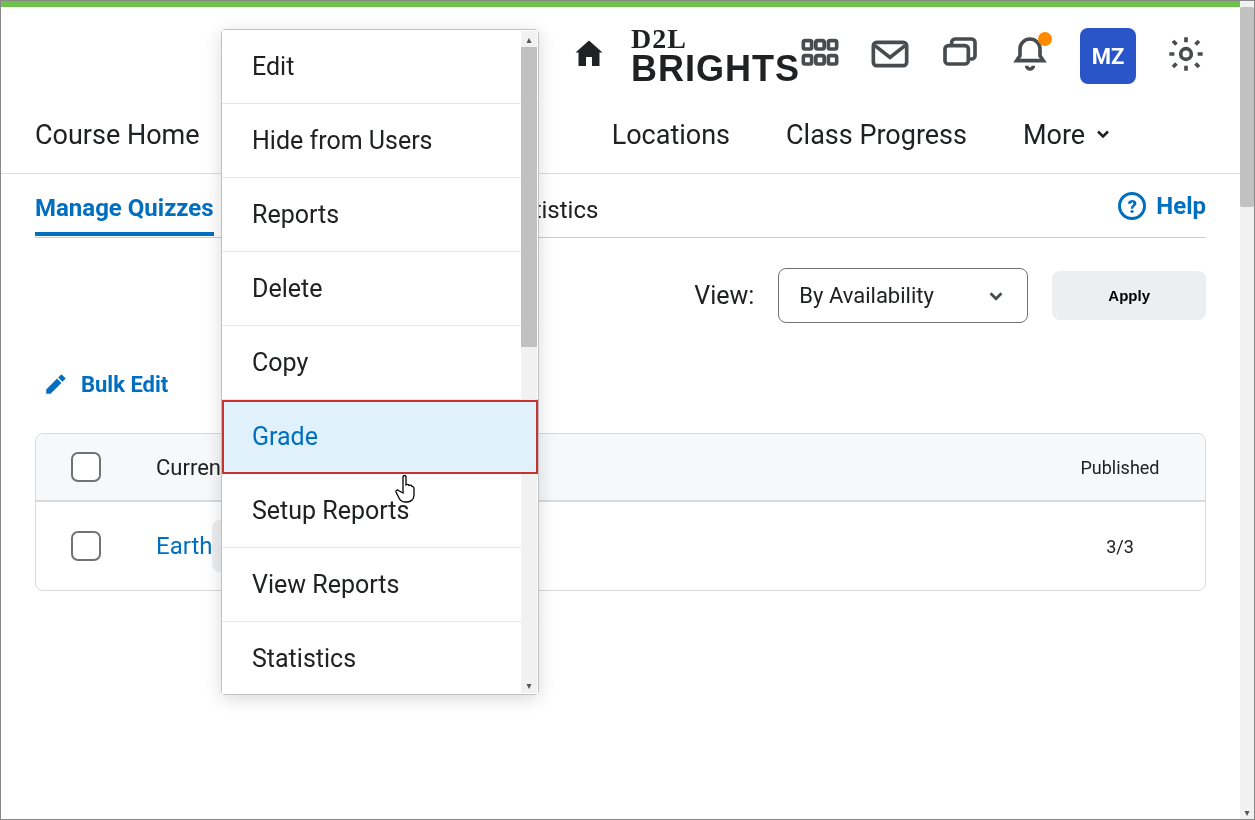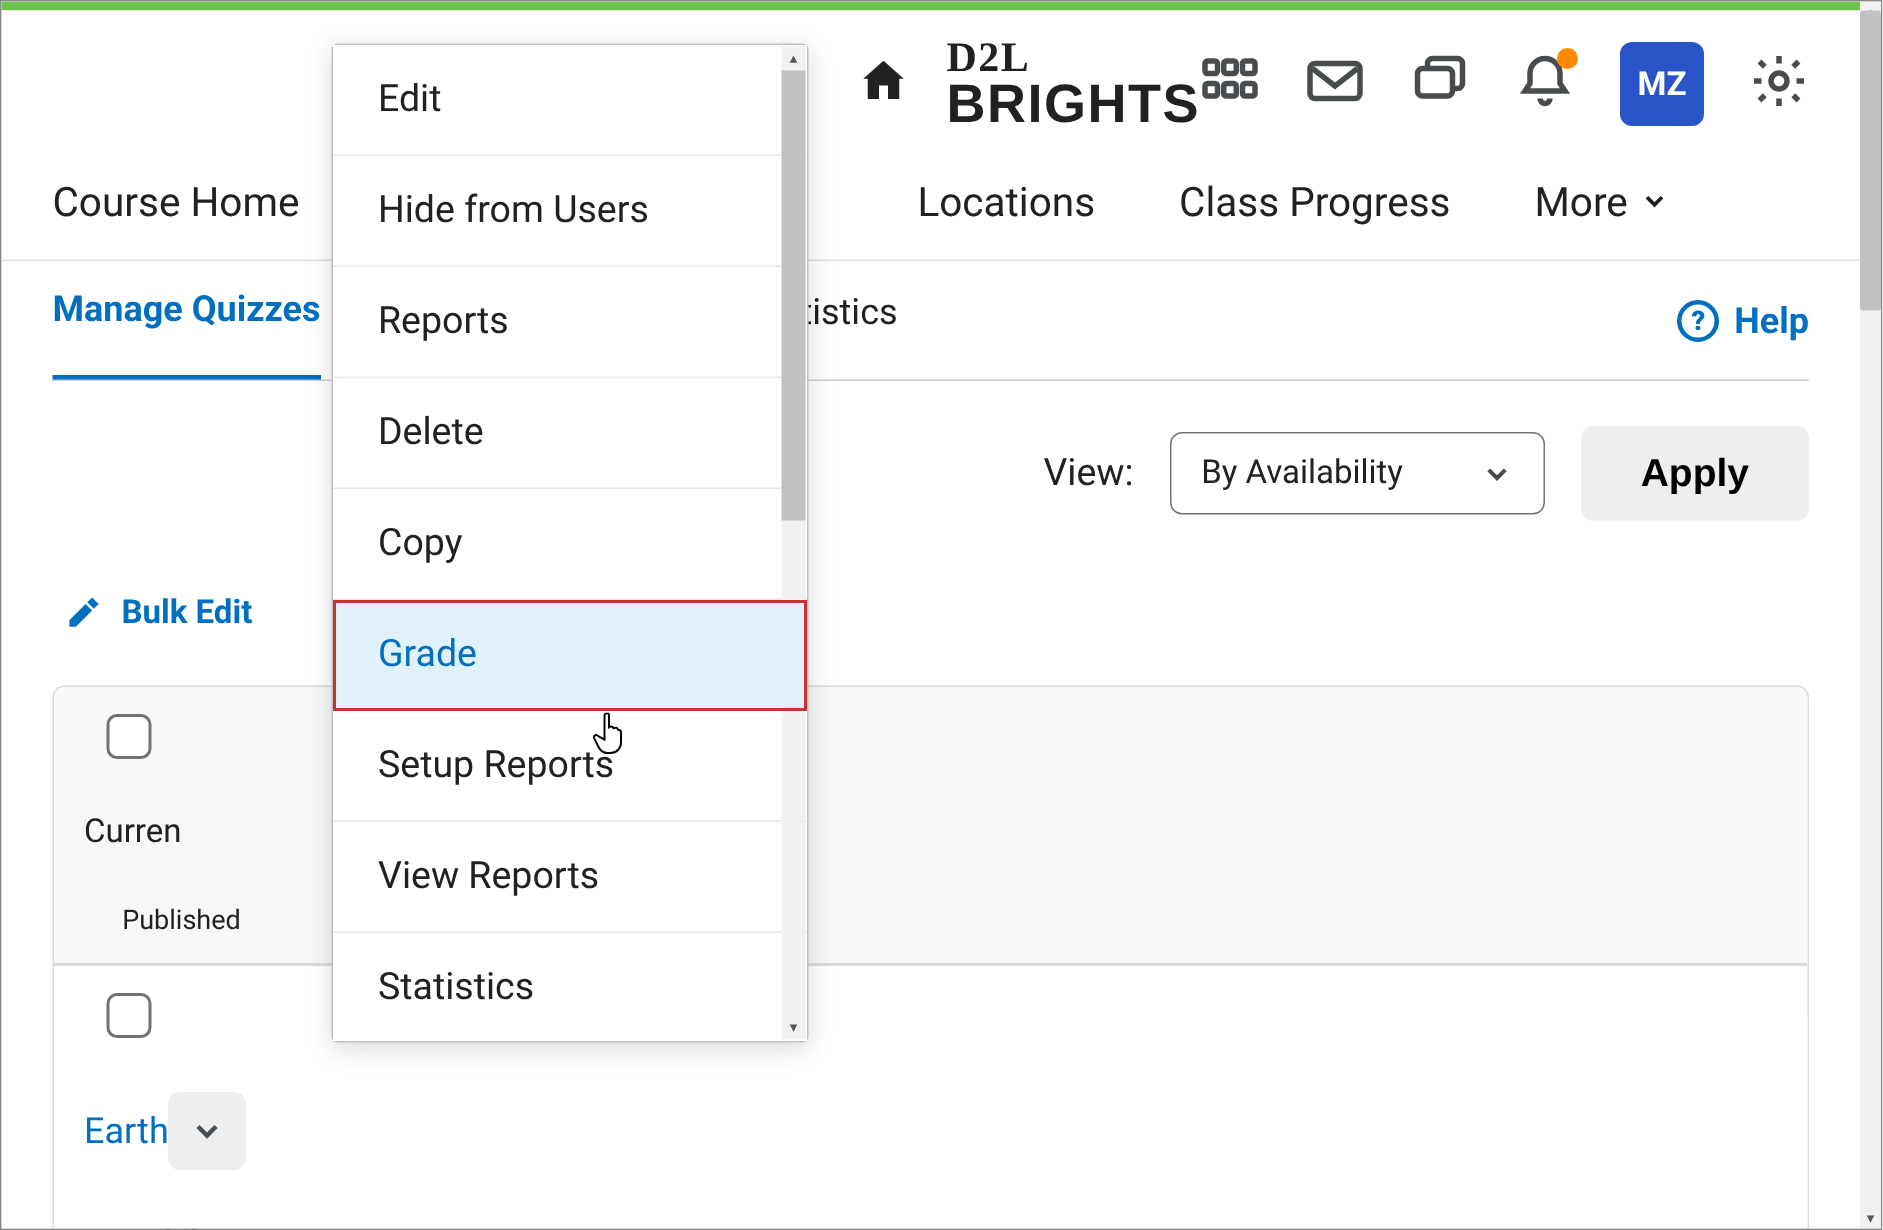--- a/index.html
+++ b/index.html
@@ -26,43 +26,43 @@
   .notif-dot { position:absolute; top:-2px; right:-2px; width:14px; height:14px; background:#ff8a00; border-radius:50%; }
   .avatar { width:56px; height:56px; background:#2a55c9; color:#fff; display:flex; align-items:center; justify-content:center; font-weight:700; font-size:22px; border-radius:8px; }
 
   .nav { display:flex; align-items:center; gap:56px; padding:10px 34px 22px 34px; border-bottom:1px solid #ddd; font-size:27px; }
   .nav-item { cursor:pointer; white-space:nowrap; }
   .nav-gap { width:300px; }
   .nav-more { display:flex; align-items:center; gap:8px; }
   .chevron-down svg { width:20px; height:20px; stroke:#202122; fill:none; stroke-width:3; }
 
   .subtabs { display:flex; align-items:center; padding: 18px 34px 0 34px; gap:60px; font-size:24px; position:relative; }
-  .subtab { padding-bottom:30px; cursor:pointer; }
+  .subtab { padding-bottom:10px; cursor:pointer; }
   .subtab.active { color:#006fbf; font-weight:700; border-bottom:4px solid #006fbf; }
   .subtabs-right { margin-left:auto; display:flex; align-items:center; gap:10px; color:#006fbf; font-weight:700; padding-bottom:18px; }
   .help-icon { width:28px; height:28px; border-radius:50%; border:3px solid #006fbf; display:flex; align-items:center; justify-content:center; font-weight:900; color:#006fbf; font-size:18px; }
   .subtabs-underline { position:absolute; left:34px; right:34px; bottom:0; height:1px; background:#ccc; }
 
   .toolbar { display:flex; align-items:center; gap:26px; padding: 38px 34px 0 34px; }
   .btn-primary { background:#006fbf; color:#fff; border:none; border-radius:8px; padding:18px 30px; font-size:22px; font-weight:700; cursor:pointer; }
   .btn-secondary { background:#eceef0; color:#202122; border:none; border-radius:8px; padding:18px 26px; font-size:22px; font-weight:600; cursor:pointer; display:flex; align-items:center; gap:18px; }
   .btn-secondary svg { width:22px; height:22px; stroke:#494C4E; stroke-width:3; fill:none; }
 
   .viewrow { display:flex; align-items:center; justify-content:flex-end; gap:24px; padding: 30px 34px 0 34px; font-size:25px; }
   .view-label { font-weight:400; }
   .select { border:1.5px solid #6f7375; border-radius:8px; padding:14px 20px; display:flex; align-items:center; gap:28px; background:#fff; cursor:pointer; font-size:22px; min-width:250px; justify-content:space-between; }
   .select svg { width:22px; height:22px; stroke:#494C4E; stroke-width:3; fill:none; }
-  .btn-apply { background:#eceef0; border:none; border-radius:8px; padding:16px 40px; font-size:26px; font-weight:600; cursor:pointer; }
+  .btn-apply { background:#eceef0; border:none; border-radius:8px; padding:16px 56px; font-size:15px; font-weight:600; cursor:pointer; }
 
   .bulkrow { padding: 48px 34px 20px 42px; }
   .bulk { display:flex; align-items:center; gap:12px; color:#006fbf; font-weight:700; font-size:22px; cursor:pointer; }
   .bulk svg { width:26px; height:26px; fill:#006fbf; }
 
   .table { margin: 16px 34px 0 34px; border:1px solid #d8dadc; border-radius:8px; overflow:hidden; }
-  .thead, .trow { display:flex; align-items:flex-start;flex-direction:column; }
+  .thead, .trow { display:flex; align-items:center; }
   .thead { background:#f7f8f9; border-bottom:2px solid #d8dadc; }
   .cell-check { width:100px; display:flex; justify-content:center; padding:18px 0; }
   .cell-name { flex:1; padding:18px 20px; font-size:22px; }
   .cell-pub { width:170px; text-align:center; padding:18px 0; font-size:18px; }
   .thead .cell-name, .thead .cell-pub { font-weight:400; color:#202122; }
   .checkbox { width:30px; height:30px; border:2px solid #6f7375; border-radius:7px; background:#fff; cursor:pointer; }
   .trow { border-top:0; }
   .quiz-title-row { display:flex; align-items:center; gap:0; }
   .quiz-link { color:#006fbf; font-size:24px; text-decoration:none; cursor:pointer; }
   .quiz-dd { width:52px; height:52px; background:#eceef0; border-radius:8px; display:flex; align-items:center; justify-content:center; cursor:pointer; }

